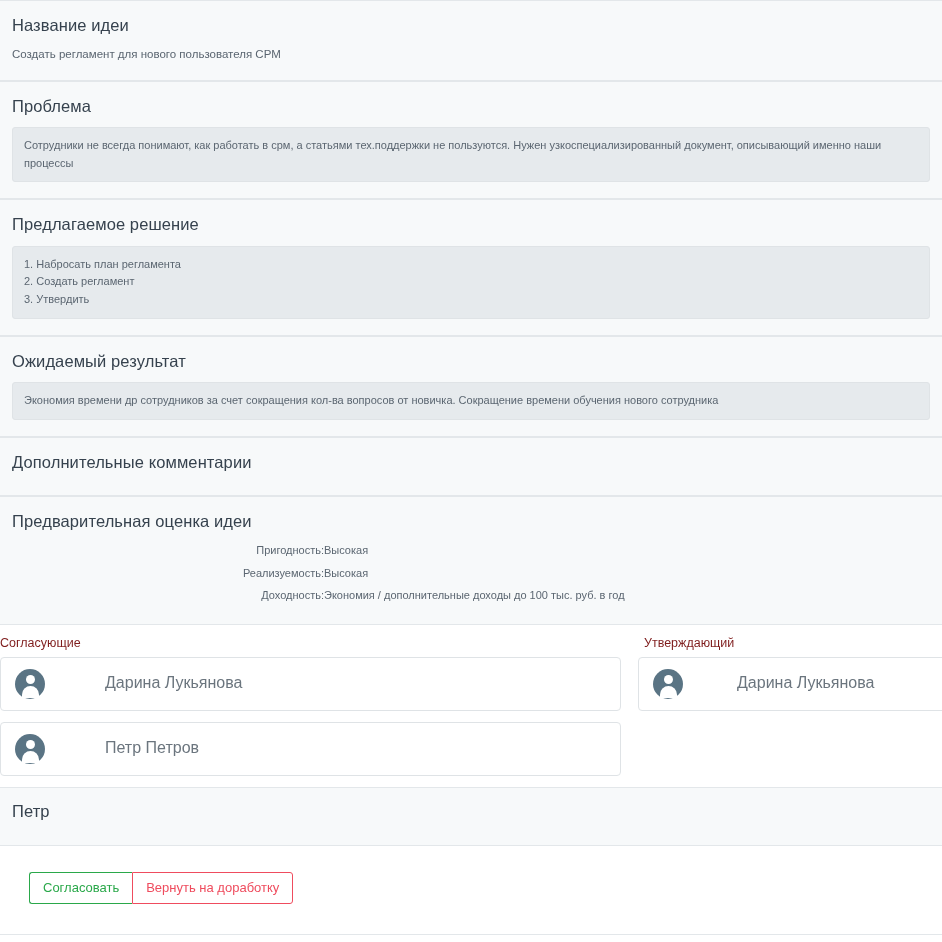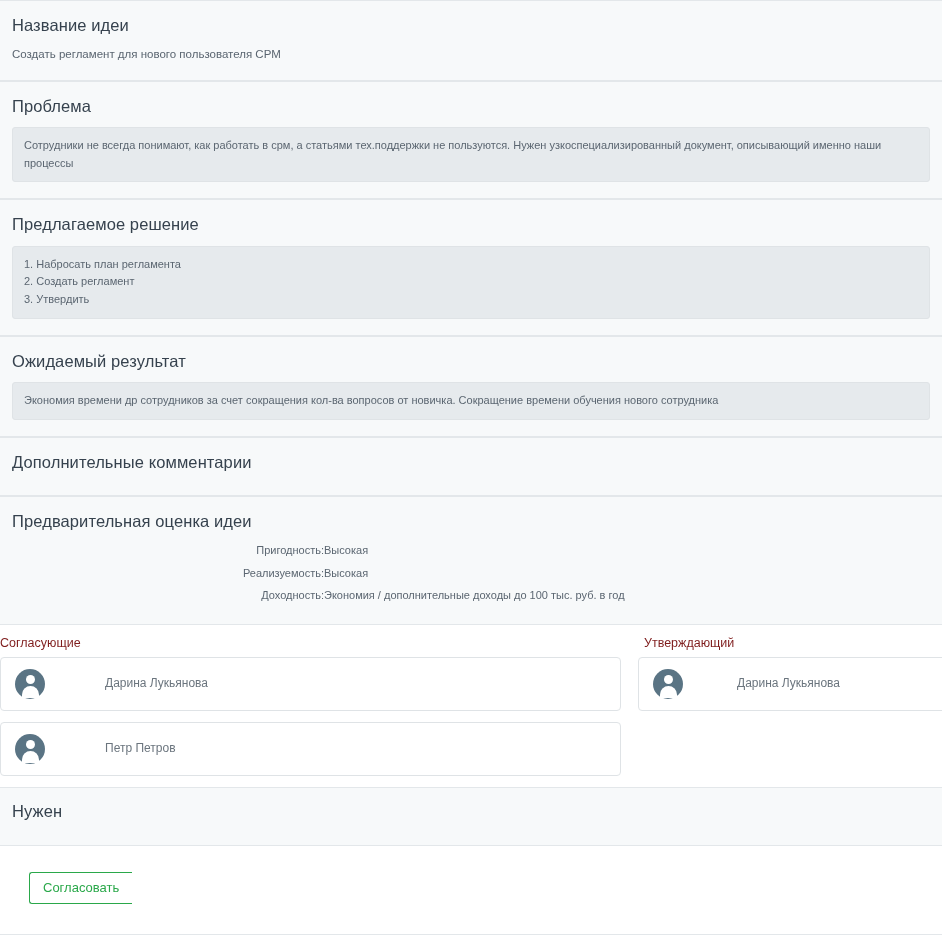--- a/index.html
+++ b/index.html
@@ -102,21 +102,21 @@
     border-radius: 4px;
     background: #ffffff;
     height: 54px;
     padding: 0 14px;
     margin-bottom: 11px;
   }
   .approvers-col .person-card { width: 621px; }
   .approver-col  .person-card { width: 330px; }
 
   .person-name {
-    font-size: 12px;
+    font-size: 16px;
     color: #6b757e;
     margin-left: 60px;
     line-height: 1.3;
   }
   .approver-col .person-name { margin-left: 54px; }
 
   .avatar {
     width: 30px;
     height: 30px;
     flex: 0 0 30px;
@@ -251,24 +251,25 @@
       <div class="field-label">Утверждающий</div>
 
       <div class="person-card">
         <span class="avatar"></span>
         <span class="person-name">Дарина Лукьянова</span>
       </div>
     </div>
   </div>
 
   <section class="panel" style="padding-top:13px;padding-bottom:23px;">
-    <h2 class="panel-title no-gap">Нужен</h2>
+    <h2 class="panel-title no-gap">Петр</h2>
   </section>
 
   <div class="actions-row">
     <div class="btn-group">
       <button class="btn btn-approve">Согласовать</button>
+      <button class="btn btn-reject">Вернуть на доработку</button>
     </div>
   </div>
 
   <div class="comments-divider"></div>
 
 </div>
 
 </body></html>

